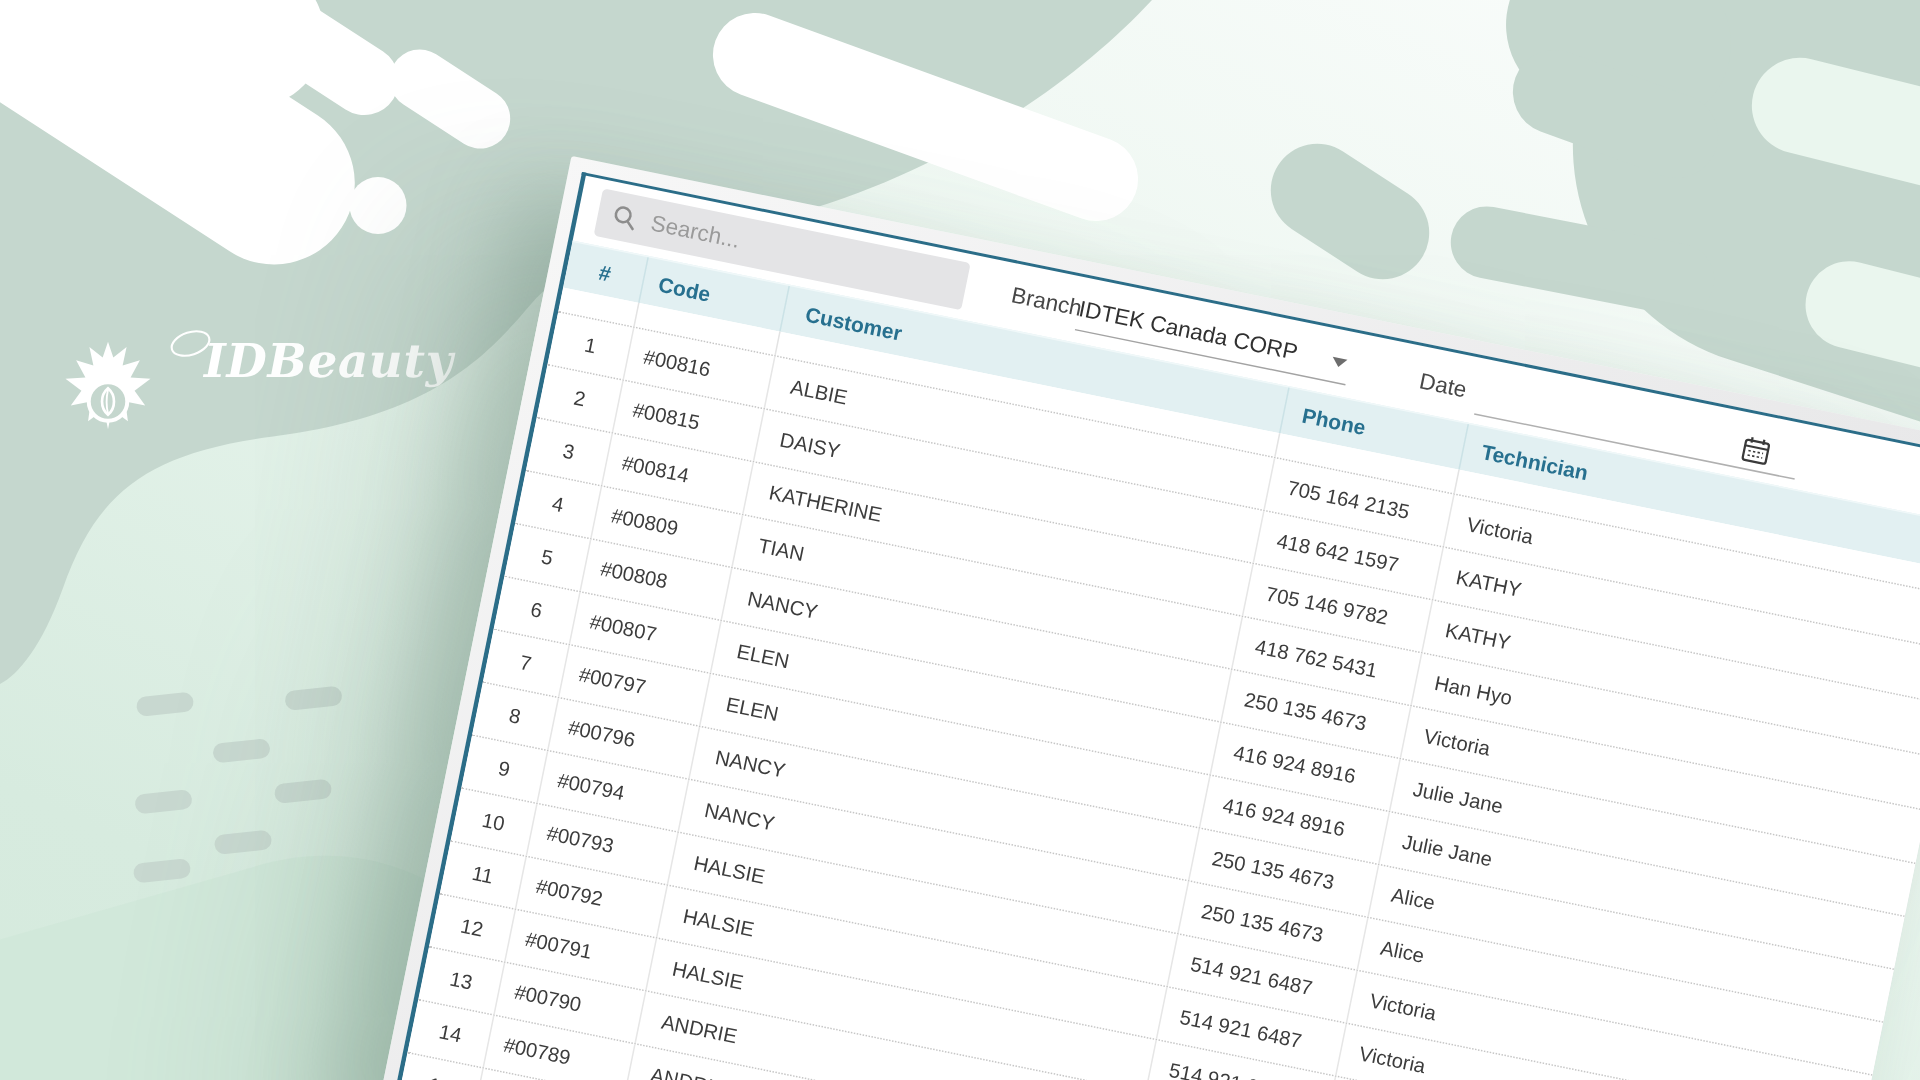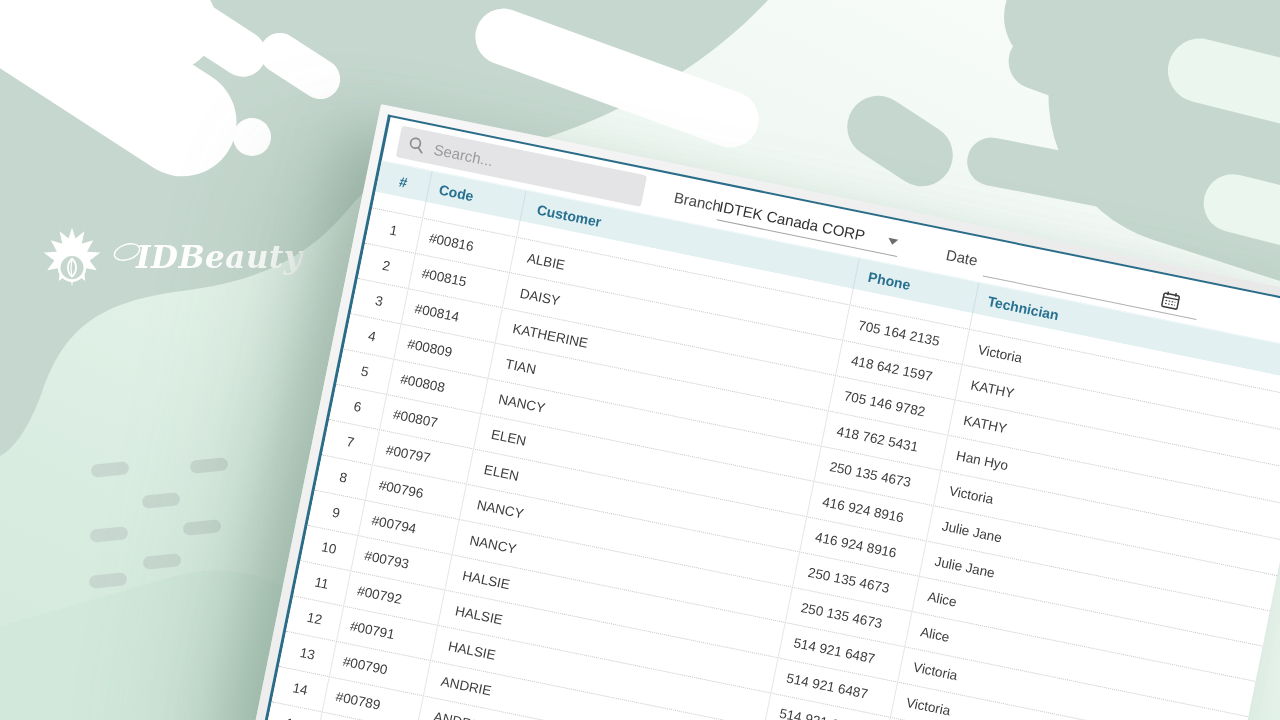--- a/index.html
+++ b/index.html
@@ -8,21 +8,21 @@
     font-family:"Liberation Sans",sans-serif;
     background:linear-gradient(205deg,#fbfdfc 0%,#f0f8f3 30%,#e3f2e9 58%,#d7ebdf 85%,#d5eadd 100%);
   }
   
   .pill{position:absolute;background:#c5d7ce;}
   .pill.white{background:#ffffff;}
   .pill.light{background:#eaf6ee;}
   .dash{position:absolute;width:38px;height:13px;border-radius:7px;background:#c8d8d0;transform:rotate(-6deg);}
   .sage-svg{position:absolute;left:0;top:0;}
   
-  .brand{position:absolute;left:40px;top:226px;display:flex;align-items:center;gap:8px;z-index:3;}
+  .brand{position:absolute;left:40px;top:226px;display:flex;align-items:flex-start;gap:8px;z-index:3;}
   .brand-text{
     font-family:"DejaVu Serif",serif;font-style:italic;font-weight:bold;
     font-size:31px;color:#ffffff;letter-spacing:0.5px;line-height:1;
   }
   .flourish{margin-right:-14px;margin-top:-10px;}
   
   .frame{
     position:absolute;left:381px;top:104px;z-index:5;
     padding:9px 0 0 9px;border-radius:2px;
     background:linear-gradient(135deg,#f7f7f7 0%,#e9e9ea 55%,#dededf 100%);

